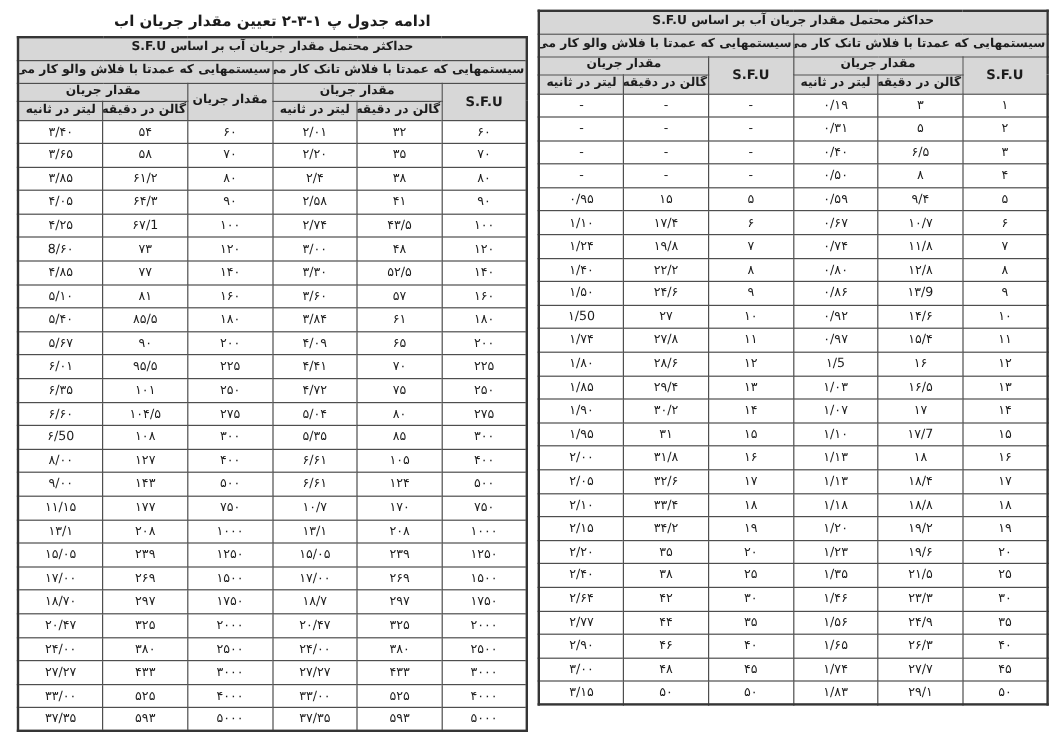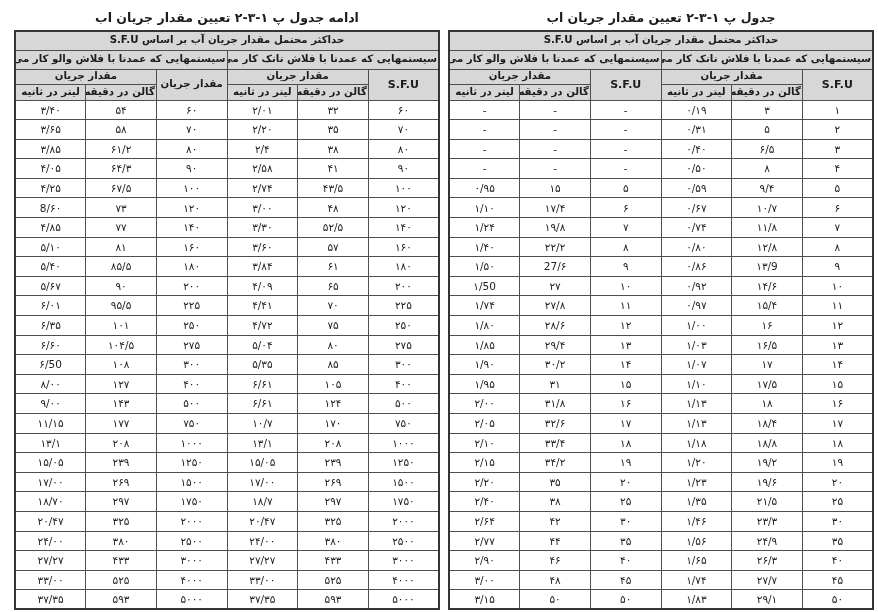--- a/index.html
+++ b/index.html
@@ -107,21 +107,21 @@
             <td>۲/۵۸</td>
             <td>۹۰</td>
             <td>۶۴/۳</td>
             <td>۴/۰۵</td>
           </tr>
           <tr>
             <td>۱۰۰</td>
             <td>۴۳/۵</td>
             <td>۲/۷۴</td>
             <td>۱۰۰</td>
-            <td>۶۷/۵</td>
+            <td>۶۷/1</td>
             <td>۴/۲۵</td>
           </tr>
           <tr>
             <td>۱۲۰</td>
             <td>۴۸</td>
             <td>۳/۰۰</td>
             <td>۱۲۰</td>
             <td>۷۳</td>
             <td>8/۶۰</td>
           </tr>
@@ -283,21 +283,20 @@
             <td>۳۷/۳۵</td>
             <td>۵۰۰۰</td>
             <td>۵۹۳</td>
             <td>۳۷/۳۵</td>
           </tr>
         </tbody>
     </table>
   </div>
 
   <div class="table-block">
-    <div class="table-title">جدول پ ۱-۳-۲ تعیین مقدار جریان اب</div>
     <table>
       <thead>
         <tr class="h-top">
           <th colspan="6">حداکثر محتمل مقدار جریان آب بر اساس S.F.U</th>
         </tr>
         <tr class="h-sys">
           <th colspan="3">سیستمهایی که عمدتا با فلاش تانک کار می‌کنند</th>
           <th colspan="3">سیستمهایی که عمدتا با فلاش والو کار می‌کنند</th>
         </tr>
         <tr class="h-flow">
@@ -376,21 +375,21 @@
             <td>۰/۸۰</td>
             <td>۸</td>
             <td>۲۲/۲</td>
             <td>۱/۴۰</td>
           </tr>
           <tr>
             <td>۹</td>
             <td>۱۳/9</td>
             <td>۰/۸۶</td>
             <td>۹</td>
-            <td>27/۶</td>
+            <td>۲۴/۶</td>
             <td>۱/۵۰</td>
           </tr>
           <tr>
             <td>۱۰</td>
             <td>۱۴/۶</td>
             <td>۰/۹۲</td>
             <td>۱۰</td>
             <td>۲۷</td>
             <td>۱/50</td>
           </tr>
@@ -398,21 +397,21 @@
             <td>۱۱</td>
             <td>۱۵/۴</td>
             <td>۰/۹۷</td>
             <td>۱۱</td>
             <td>۲۷/۸</td>
             <td>۱/۷۴</td>
           </tr>
           <tr>
             <td>۱۲</td>
             <td>۱۶</td>
-            <td>۱/۰۰</td>
+            <td>۱/5</td>
             <td>۱۲</td>
             <td>۲۸/۶</td>
             <td>۱/۸۰</td>
           </tr>
           <tr>
             <td>۱۳</td>
             <td>۱۶/۵</td>
             <td>۱/۰۳</td>
             <td>۱۳</td>
             <td>۲۹/۴</td>
@@ -421,21 +420,21 @@
           <tr>
             <td>۱۴</td>
             <td>۱۷</td>
             <td>۱/۰۷</td>
             <td>۱۴</td>
             <td>۳۰/۲</td>
             <td>۱/۹۰</td>
           </tr>
           <tr>
             <td>۱۵</td>
-            <td>۱۷/۵</td>
+            <td>۱۷/7</td>
             <td>۱/۱۰</td>
             <td>۱۵</td>
             <td>۳۱</td>
             <td>۱/۹۵</td>
           </tr>
           <tr>
             <td>۱۶</td>
             <td>۱۸</td>
             <td>۱/۱۳</td>
             <td>۱۶</td>

